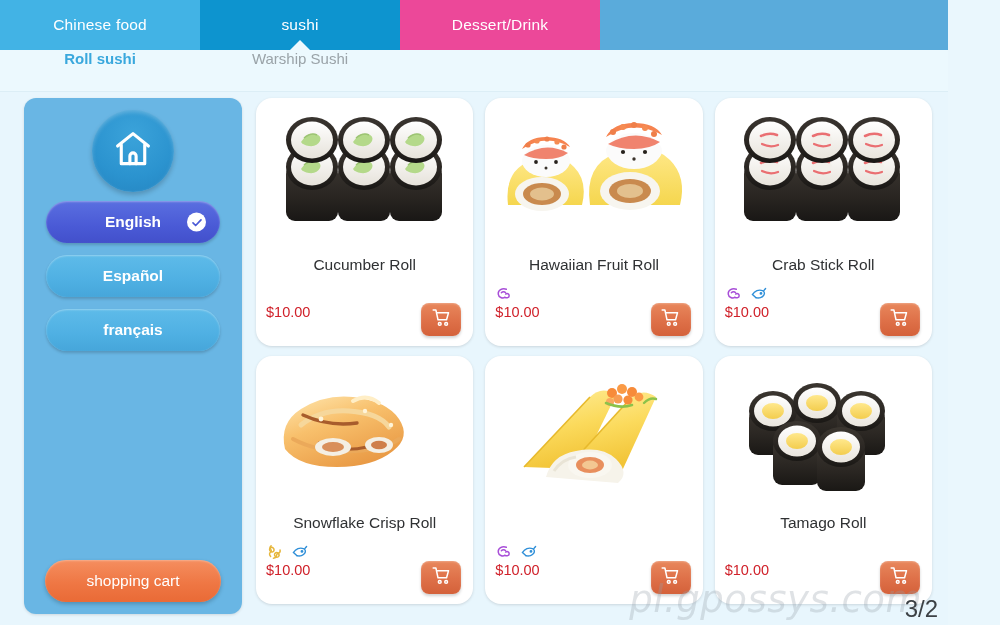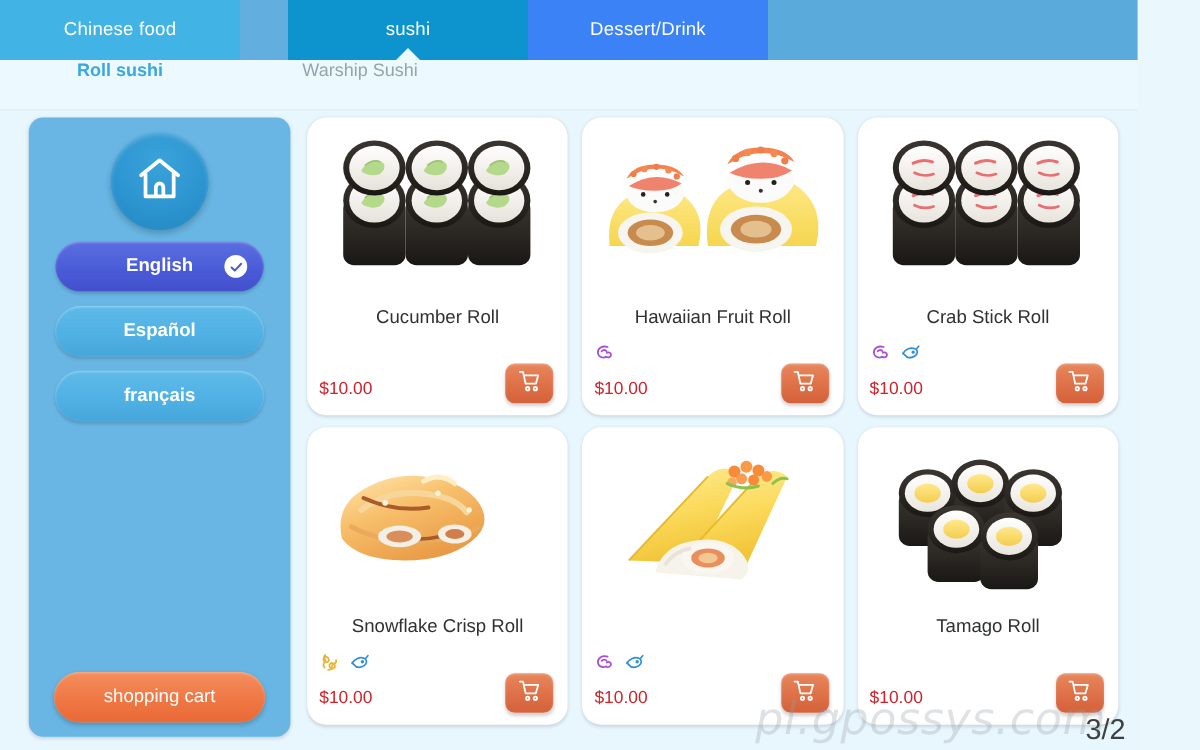--- a/index.html
+++ b/index.html
@@ -34,25 +34,24 @@
     align-items: center;
     justify-content: center;
     color: #ffffff;
     font-size: 15.5px;
     letter-spacing: .2px;
     background: #42b3e5;
     position: relative;
     cursor: pointer;
     user-select: none;
   }
-  .tab.t2 { background: #3b82f6; }
+  .tab.t2 { background: #ec4899; }
   .tab.active {
     background: #0d94cf;
     font-weight: 400;
-    margin-left: 40px;
   }
   .tab.active::after {
     content: "";
     position: absolute;
     bottom: -1px;
     left: 50%;
     transform: translateX(-50%);
     width: 0; height: 0;
     border-left: 11px solid transparent;
     border-right: 11px solid transparent;
@@ -229,21 +228,21 @@
     display: flex;
     gap: 8px;
     align-items: center;
     height: 20px;
   }
   .tags svg { display: block; }
 
   .price {
     position: absolute;
     left: 10px;
-    bottom: 14px;
+    bottom: 26px;
     color: #d0212a;
     font-size: 14.5px;
   }
 
   .add-btn {
     position: absolute;
     right: 12px;
     bottom: 10px;
     width: 40px;
     height: 33px;

